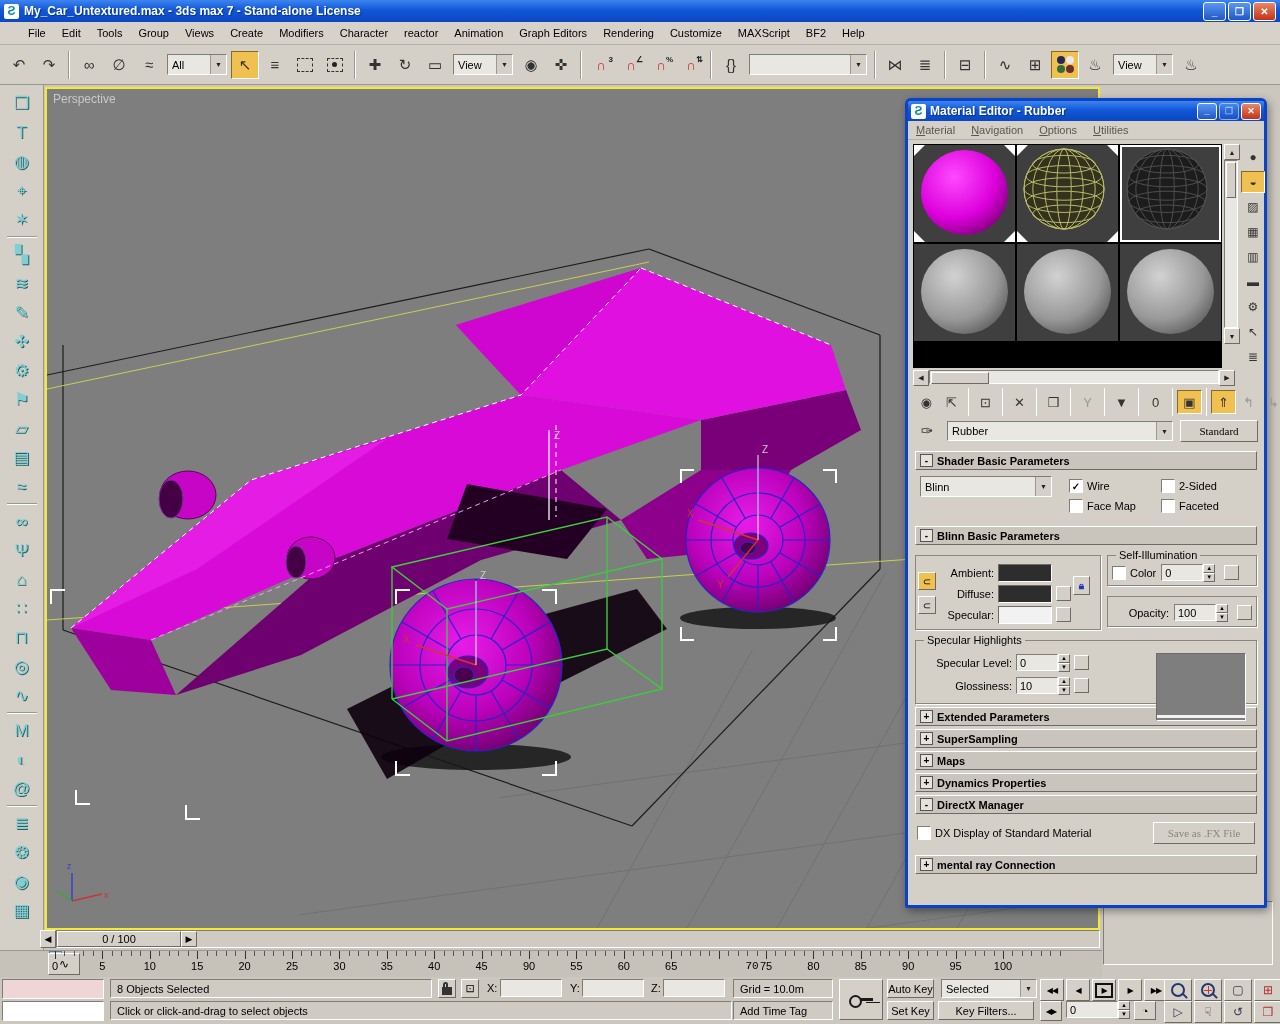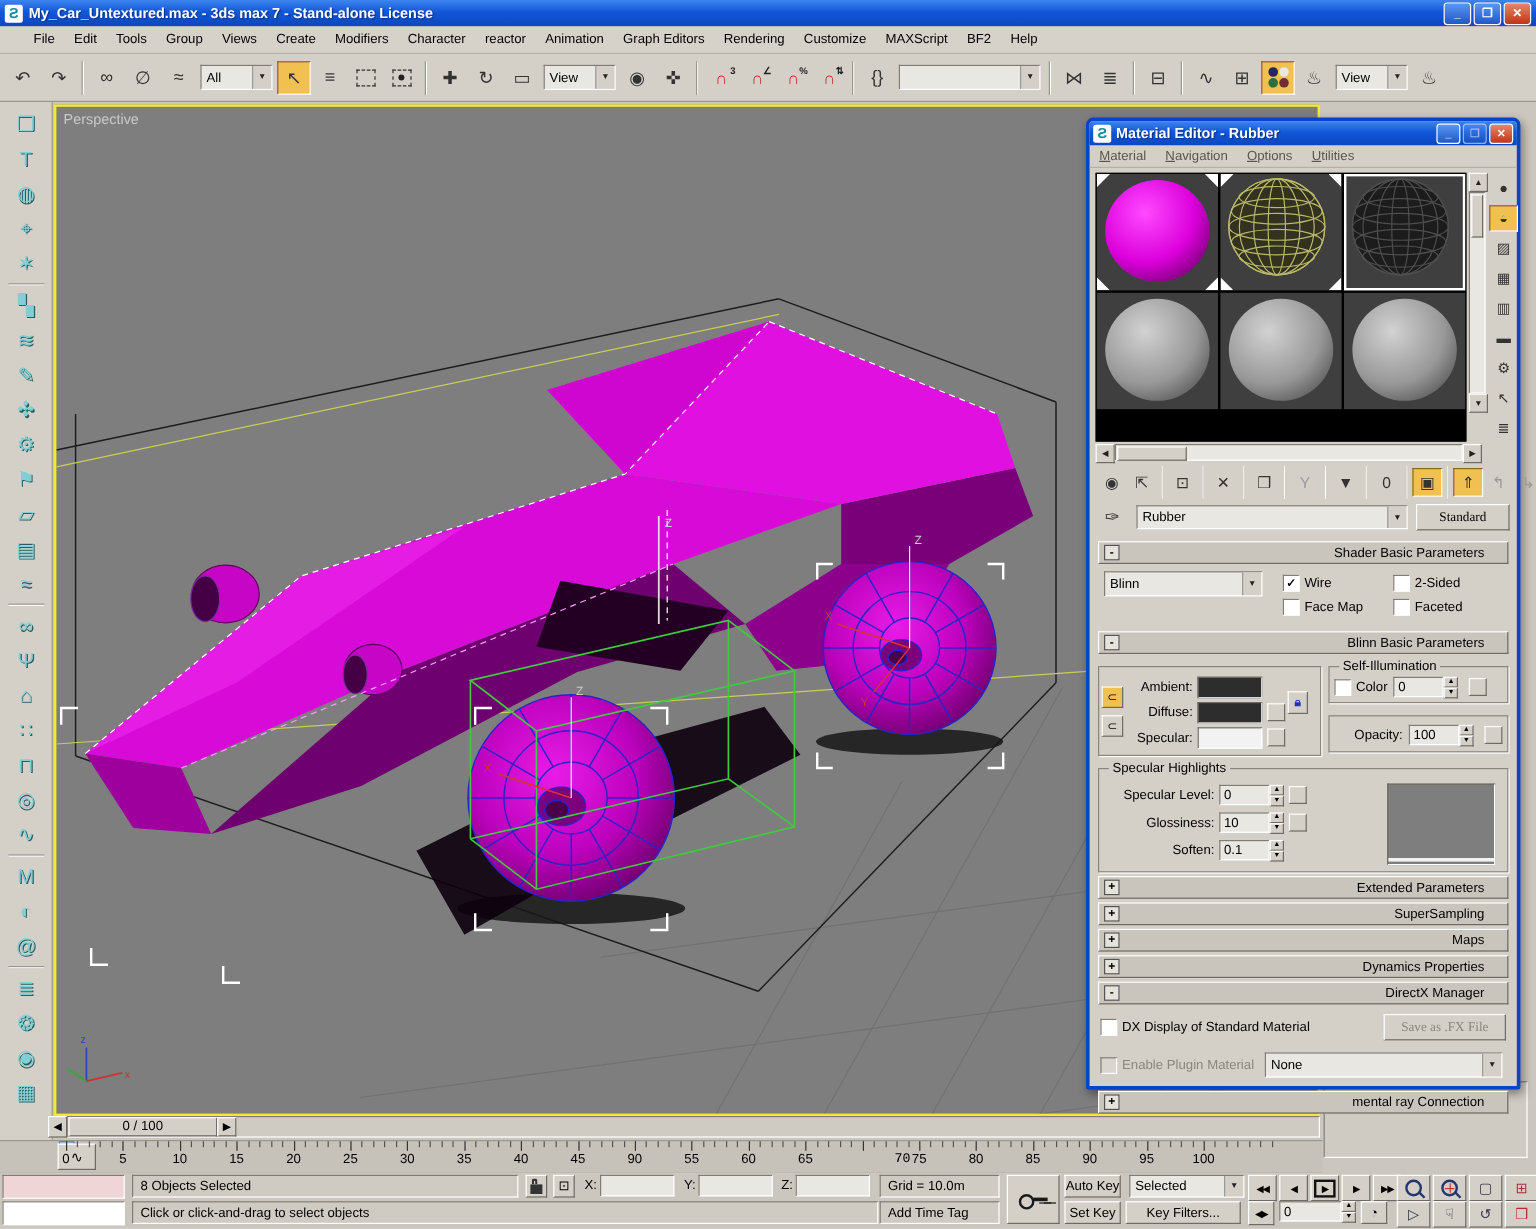--- a/index.html
+++ b/index.html
@@ -104,21 +104,21 @@
   .me-namerow{display:flex;align-items:center;padding:2px 6px 4px 6px;gap:4px;}
   .me-namerow .combo{flex:1;height:18px;}
   .stdbtn{width:76px;height:20px;display:flex;align-items:center;justify-content:center;font-size:11px;font-family:Liberation Serif, serif;}
 
   
   .me-rollouts{padding:2px 7px 0 7px;}
   .rollout-h{height:17px;display:flex;align-items:center;margin-top:3px;
     border:1px solid;border-color:#fff #6f6a63 #6f6a63 #fff;background:#c9c5bd;cursor:default;}
   .rollout-h .pm{width:11px;height:11px;margin:0 4px;border:1px solid #555;background:#e6e3dd;
     display:flex;align-items:center;justify-content:center;font-size:10px;font-weight:bold;line-height:1;}
-  .rollout-h .rt{flex:1;text-align:right;font-weight:normal;margin-right:19px;}
+  .rollout-h .rt{flex:1;text-align:left;font-weight:bold;margin-right:19px;}
   .shader-body{display:flex;padding:6px 2px 7px 2px;align-items:flex-start;}
   .cb{display:inline-flex;align-items:center;gap:4px;}
   .cbx{width:12px;height:12px;border:1px solid;border-color:#807c76 #fff #fff #807c76;background:#fff;
     display:inline-flex;align-items:center;justify-content:center;font-size:10px;font-weight:bold;}
   .cb.dim .cbl{color:#8a867e;}
   .cb.dim .cbx{background:#d9d6d0;}
   .cbgrid{display:grid;grid-template-columns:92px 92px;grid-auto-rows:20px;margin-left:14px;align-items:center;}
   .group{position:relative;border:1px solid #8a867e;box-shadow:1px 1px 0 #fff;}
   .glabel{position:absolute;top:-7px;left:8px;background:#d4d0c8;padding:0 3px;}
   .blinn-body{display:flex;gap:6px;padding:10px 0 6px 0;}
@@ -719,30 +719,20 @@
           <span class="shlabel">Glossiness:</span>
           <span class="spinner">
             <span class="spin-val">10</span>
             <span class="spin-arrows">
                 <span>▲</span>
                 <span>▼</span>
               </span>
           </span>
           <span class="mapbtn raised"></span>
         </div>
-        <div class="shrow">
-          <span class="shlabel">Soften:</span>
-          <span class="spinner">
-            <span class="spin-val">0.1</span>
-            <span class="spin-arrows">
-                <span>▲</span>
-                <span>▼</span>
-              </span>
-          </span>
-        </div>
         <div class="graphbox"></div>
       </div>
 
       <div id="me-collapsed">
           <div class="rollout-h">
             <span class="pm">+</span>
             <span class="rt">Extended Parameters</span>
           </div>
           <div class="rollout-h">
             <span class="pm">+</span>
@@ -762,30 +752,20 @@
         <span class="pm">-</span>
         <span class="rt">DirectX Manager</span>
       </div>
       <div style="padding:8px 2px 8px 2px;">
         <div style="display:flex;align-items:center;gap:6px;">
           <span class="cb">
               <span class="cbx"></span>
               <span class="cbl">DX Display of Standard Material</span>
             </span>
           <span class="stdbtn raised dim-text" style="width:100px;margin-left:auto;">Save as .FX File</span>
-        </div>
-        <div style="display:flex;align-items:center;gap:6px;margin-top:10px;">
-          <span class="cb dim">
-              <span class="cbx"></span>
-              <span class="cbl">Enable Plugin Material</span>
-            </span>
-          <span class="combo" style="flex:1">
-            <span class="cval">None</span>
-              <span class="dbtn">▼</span>
-          </span>
         </div>
       </div>
 
       <div class="rollout-h">
         <span class="pm">+</span>
         <span class="rt">mental ray Connection</span>
       </div>
     </div>
   </div>
 

